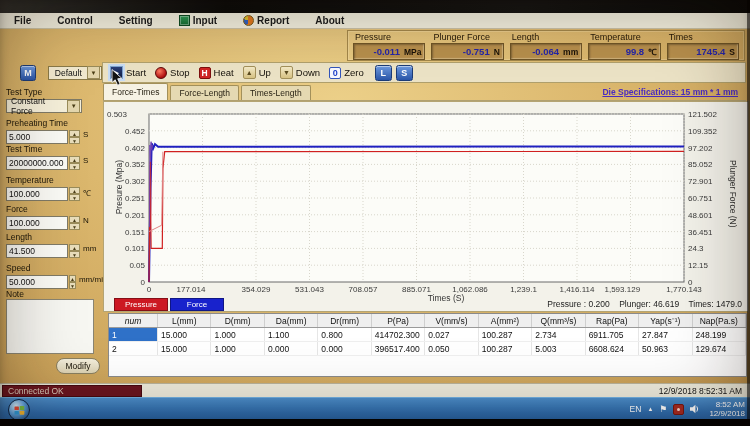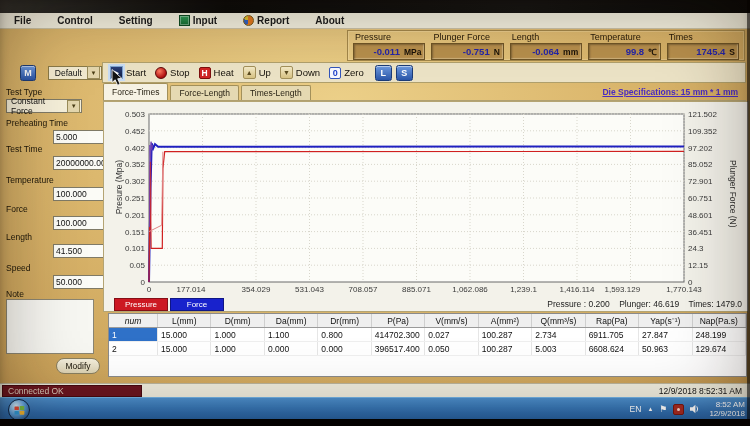--- a/index.html
+++ b/index.html
@@ -81,21 +81,21 @@
             border:1px solid #8a8a8a;overflow:hidden;}
   table{border-collapse:collapse;width:100%;font-size:8.5px;table-layout:fixed;}
   th{background:#efefef;border-right:1px solid #cfcfcf;border-bottom:1px solid #9a9a9a;
      font-weight:normal;height:13px;text-align:center;padding:0 2px;overflow:hidden;}
   td{border-right:1px solid #e6e6e6;border-bottom:1px solid #efefef;height:13px;padding:0 3px;overflow:hidden;}
   td.sel{background:#2f71c8;color:#fff;}
   
   .sidebar{position:absolute;left:0;top:0;width:103px;height:354px;}
   .field{position:absolute;left:6px;width:97px;}
   .flabel{font-size:8.5px;color:#1c1608;margin-bottom:2px;}
-  .frow{display:flex;align-items:center;margin-left:47px;}
+  .frow{display:flex;align-items:flex-start;}
   .fin{width:56px;height:12px;font-size:8.5px;border:1px solid #7f7a66;background:#fbfbf6;
        padding:0 2px;font-family:inherit;color:#111;}
   .spin{width:11px;height:14px;display:flex;flex-direction:column;margin-left:1px;}
   .spin i{font-style:normal;font-size:5px;line-height:6px;height:7px;background:#e8ddbb;
           border:1px solid #9a8c5a;text-align:center;color:#4a3e1a;box-sizing:border-box;}
   .funit{font-size:8px;margin-left:3px;color:#1c1608;white-space:nowrap;}
   .fcombo{width:76px;height:14px;border:1px solid #7f7a66;background:#f6f0da;display:flex;
           justify-content:space-between;align-items:center;font-size:8.5px;padding:0 1px 0 4px;box-sizing:border-box;}
   .notearea{position:absolute;left:6px;top:270px;width:88px;height:55px;background:#f7f7f2;
             border:1px solid #8a8572;resize:none;font-family:inherit;font-size:8.5px;box-sizing:border-box;}
@@ -342,34 +342,35 @@
           <line x1="45" y1="45.599999999999994" x2="580" y2="45.599999999999994" stroke="#d8d6cb" stroke-dasharray="1,2"></line>
           <line x1="45" y1="28.80000000000001" x2="580" y2="28.80000000000001" stroke="#d8d6cb" stroke-dasharray="1,2"></line>
           <line x1="45" y1="12" x2="580" y2="12" stroke="#d8d6cb" stroke-dasharray="1,2"></line>
           <polyline points="45.0,180.0 46.5,86.5 47.7,41.4 49.2,46.4 51.0,42.1 54.1,44.7 580.0,44.4" fill="none" stroke="#2020c0" stroke-width="2"></polyline>
           <polyline points="45.0,180.0 46.2,61.4 46.5,59.1 46.8,119.9 47.1,146.3 58.3,146.3 58.9,66.4 60.7,49.7 580.0,49.4" fill="none" stroke="#d02020" stroke-width="1.2"></polyline>
           <polyline points="45.0,129.6 57.7,123.2 58.9,49.7" fill="none" stroke="#e08585" stroke-width="1"></polyline>
           <polyline points="45.6,124.9 45.9,43.1 46.5,59.8 47.1,39.7 47.7,48.1 48.6,43.1" fill="none" stroke="#7040b0" stroke-width="1"></polyline>
         </svg>
       <span class="ytitle-left">Presure (Mpa)</span>
       <span class="ytitle-right">Plunger Force (N)</span>
+      <span class="xtitle">Times (S)</span>
       <span class="chip pressure">Pressure</span>
       <span class="chip force">Force</span>
       <span class="cstatus">Pressure : 0.200    Plunger: 46.619    Times: 1479.0</span>
     <div class="tick" style="left: 0px; width: 41px; text-align: right; top: 176px;">0</div>
         <div class="tick" style="left: 0px; width: 41px; text-align: right; top: 159.2px;">0.05</div>
         <div class="tick" style="left: 0px; width: 41px; text-align: right; top: 142.4px;">0.101</div>
         <div class="tick" style="left: 0px; width: 41px; text-align: right; top: 125.6px;">0.151</div>
         <div class="tick" style="left: 0px; width: 41px; text-align: right; top: 108.8px;">0.201</div>
         <div class="tick" style="left: 0px; width: 41px; text-align: right; top: 92px;">0.251</div>
         <div class="tick" style="left: 0px; width: 41px; text-align: right; top: 75.2px;">0.302</div>
         <div class="tick" style="left: 0px; width: 41px; text-align: right; top: 58.4px;">0.352</div>
         <div class="tick" style="left: 0px; width: 41px; text-align: right; top: 41.6px;">0.402</div>
         <div class="tick" style="left: 0px; width: 41px; text-align: right; top: 24.8px;">0.452</div>
-        <div class="tick" style="left: 0px; width: 41px; text-align: right; top: 8px;">0.503</div>
+        <div class="tick" style="left: 0px; width: 23px; text-align: right; top: 8px;">0.503</div>
         <div class="tick" style="left: 584px; width: 48px; top: 176px;">0</div>
         <div class="tick" style="left: 584px; width: 48px; top: 159.2px;">12.15</div>
         <div class="tick" style="left: 584px; width: 48px; top: 142.4px;">24.3</div>
         <div class="tick" style="left: 584px; width: 48px; top: 125.6px;">36.451</div>
         <div class="tick" style="left: 584px; width: 48px; top: 108.8px;">48.601</div>
         <div class="tick" style="left: 584px; width: 48px; top: 92px;">60.751</div>
         <div class="tick" style="left: 584px; width: 48px; top: 75.2px;">72.901</div>
         <div class="tick" style="left: 584px; width: 48px; top: 58.4px;">85.052</div>
         <div class="tick" style="left: 584px; width: 48px; top: 41.6px;">97.202</div>
         <div class="tick" style="left: 584px; width: 48px; top: 24.8px;">109.352</div>

